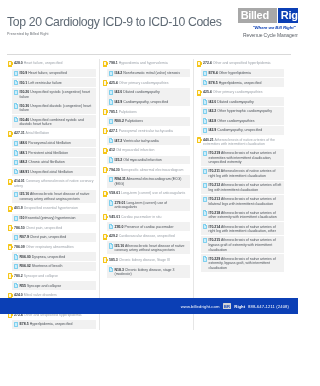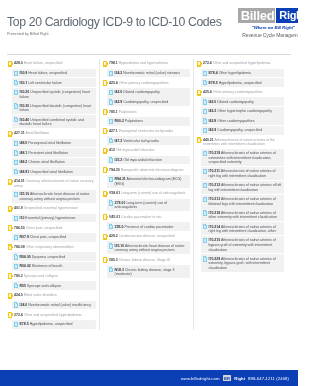--- a/index.html
+++ b/index.html
@@ -3,40 +3,40 @@
 <meta charset="utf-8">
 <style>
   html,body{margin:0;padding:0;}
   body{
     width:298px;height:386px;overflow:hidden;
     background:#ffffff;
     font-family:"Liberation Sans","DejaVu Sans",sans-serif;
     color:#2b2b2b;
     position:relative;
   }
-  .page{position:relative;width:298px;height:386px;box-sizing:border-box;}
+  .page{position:relative;width:298px;height:314px;box-sizing:border-box;}
 
   
   .header{display:flex;justify-content:space-between;align-items:flex-start;
           padding:6px 8px 0 7px;height:52px;box-sizing:border-box;}
   .title-wrap{padding-top:9px;}
   .title{
     font-size:13.2px;line-height:14px;color:#5f6a75;
     font-family:"Liberation Sans Narrow","Liberation Sans",sans-serif;
     letter-spacing:-0.4px;white-space:nowrap;transform:scaleX(.93);
     transform-origin:left center;font-weight:400;
   }
   .subtitle{font-size:3.6px;color:#6a6f75;margin-top:3px;letter-spacing:.05px;}
 
   
   .logo-block{text-align:center;padding-top:2px;}
   .logo-boxes{display:flex;align-items:stretch;position:relative;}
   .logo-billed{
-    background:#a8a8a8;color:#ffffff;font-size:13px;line-height:13px;
-    padding:1px 1px 1px 3px;font-weight:600;letter-spacing:-.3px;
+    background:#a8a8a8;color:#ffffff;font-size:11px;line-height:13px;
+    padding:1px 8px 1px 3px;font-weight:600;letter-spacing:-.3px;
     font-family:"Liberation Sans",sans-serif;
   }
   .logo-right{
     background:#0b3fb5;color:#ffffff;font-size:11px;line-height:13px;
     padding:1px 3px 1px 3px;font-weight:700;letter-spacing:-.3px;
     margin-left:1px;font-family:"Liberation Sans",sans-serif;
   }
   .logo-tm{font-size:3px;color:#6a6a6a;position:absolute;right:-4px;top:-1px;}
   .logo-tag{font-size:4.4px;color:#0b3fb5;font-weight:700;margin-top:2px;
             font-style:italic;letter-spacing:-.1px;}

